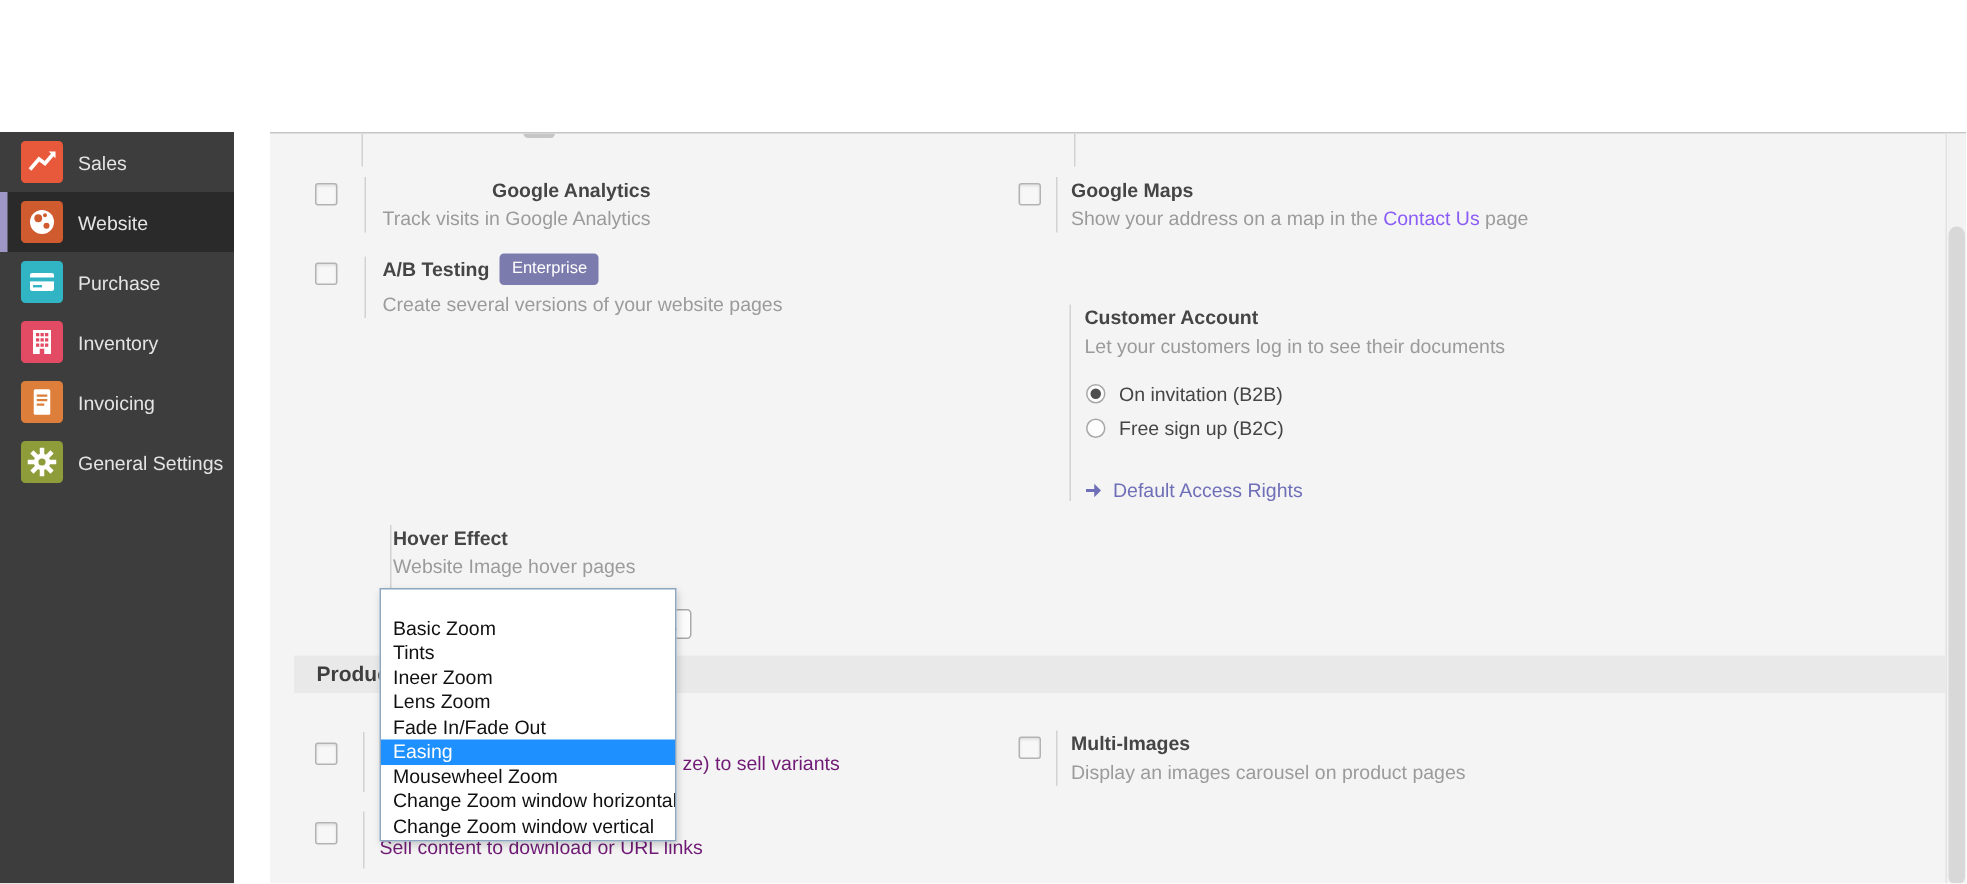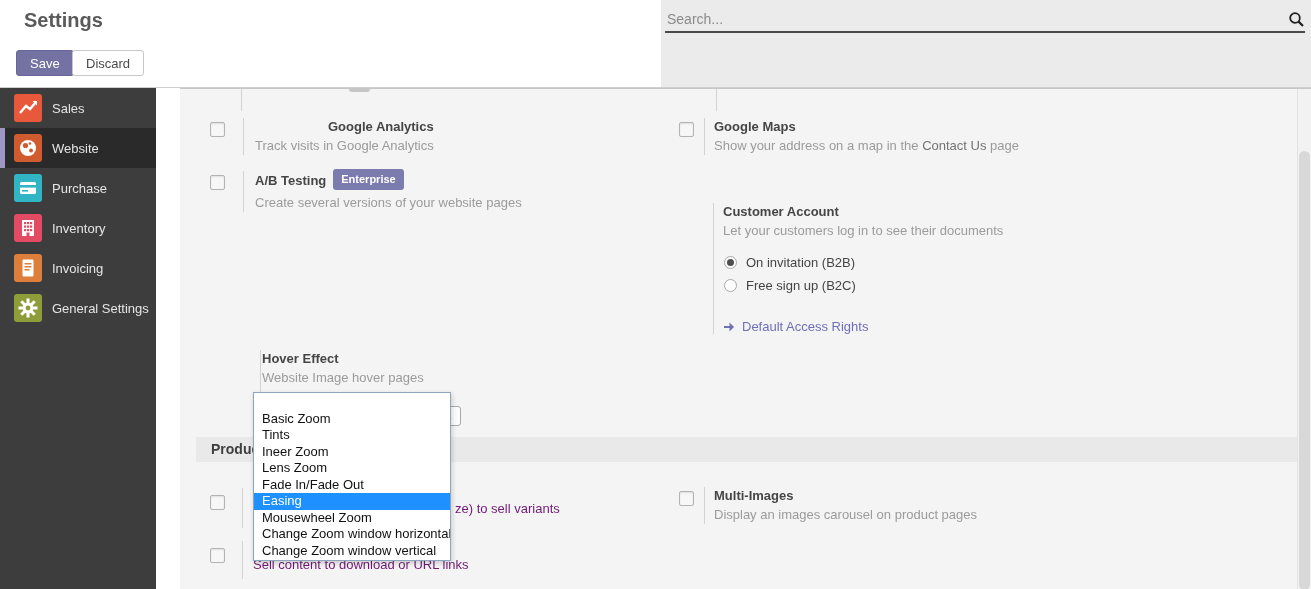--- a/index.html
+++ b/index.html
@@ -31,22 +31,22 @@
 
   .srow{position:absolute;display:flex;align-items:flex-start;}
   .cbx{width:13px;height:13px;flex:0 0 13px;border:1px solid #b3b3b3;border-radius:2px;background:#f7f7f7;box-shadow:inset 0 1px 2px rgba(0,0,0,.10);margin-top:4px;cursor:pointer;}
   .cbx.abs{position:absolute;}
   .tblock{border-left:1px solid #d2d2d2;}
   .srow.lcol .tblock{margin-left:18px;padding-left:11px;}
   .srow.rcol .tblock{margin-left:10px;padding-left:9px;}
   .tblock.bare{margin-left:0;margin-top:34px;}
   .rtitle{font-size:13px;font-weight:bold;color:#454545;line-height:17px;white-space:nowrap;}
   .rdesc{font-size:13px;color:#9b9b9b;line-height:18px;margin-top:2px;white-space:nowrap;}
-  .rdesc a,.desc-link{color:#737373;text-decoration:none;cursor:pointer;}
-  .badge{display:inline-block;margin-left:7px;background:#7c7bad;color:#fff;font-size:11px;font-weight:bold;padding:2px 8px;border-radius:3px;position:relative;top:-2px;}
+  .rdesc a,.desc-link{color:#8b5cf6;text-decoration:none;cursor:pointer;}
+  .badge{display:inline-block;margin-left:7px;background:#7c7bad;color:#fff;font-size:11px;font-weight:normal;padding:2px 8px;border-radius:3px;position:relative;top:-2px;}
 
   .radio-row{display:flex;align-items:center;height:23px;cursor:pointer;}
   .radio{width:13px;height:13px;border:1px solid #a8a8a8;border-radius:50%;background:#fdfdfd;position:relative;box-sizing:border-box;margin-left:1px;}
   .radio.sel::after{content:'';position:absolute;left:2px;top:2px;right:2px;bottom:2px;border-radius:50%;background:#4f4f4f;}
   .radio-label{margin-left:9px;font-size:13px;color:#454545;}
   .arrow-link{display:flex;align-items:center;margin-top:22px;cursor:pointer;}
   .arrow-link span{font-size:13px;color:#6f6fb8;margin-left:6px;}
 
   .selbox{position:relative;width:199px;height:20px;margin-top:19px;border:1px solid #a9a9a9;border-radius:3px;background:#fcfcfc;box-sizing:border-box;font-size:13px;line-height:18px;color:#222;padding-left:11px;cursor:pointer;}
   .selarrow{position:absolute;right:7px;top:5px;font-size:8px;color:#444;}
@@ -60,34 +60,20 @@
   .frag{position:absolute;font-size:13px;color:#701a75;white-space:nowrap;}
 
   .scroll-track{position:absolute;right:0;top:0;width:13px;bottom:0;background:#f2f2f2;border-left:1px solid #e3e3e3;}
   .scroll-thumb{position:absolute;right:1px;top:62px;width:11px;height:439px;background:#d8d8d8;border-radius:6px;cursor:pointer;}
 </style>
 </head>
 <body>
 
 <div class="app">
 
-  <div class="header">
-    <div class="page-title">Settings</div>
-    <button class="btn btn-save">Save</button>
-    <button class="btn btn-discard">Discard</button>
-    <div class="search-zone">
-      <input class="search-input" type="text" placeholder="Search..." style="">
-      <span class="search-icon">
-        <svg width="17" height="17" viewBox="0 0 17 17">
-            <circle cx="7" cy="7" r="4.8" fill="none" stroke="#222" stroke-width="1.8"></circle>
-            <line x1="10.6" y1="10.6" x2="15" y2="15" stroke="#222" stroke-width="2.2"></line>
-          </svg>
-      </span>
-    </div>
-  </div>
 
   <div class="sidebar">
     <div class="nav-item">
       <span class="app-icon" style="background: rgb(232, 89, 60);">
         <svg width="28" height="28" viewBox="0 0 28 28">
             <polyline points="6,19 12,12 16,15 22,8" fill="none" stroke="#fff" stroke-width="2.4"></polyline>
             <path d="M18.5 7 L23 7 L23 11.5 Z" fill="#fff"></path>
           </svg>
       </span>
       <span class="nav-label">Sales</span>

